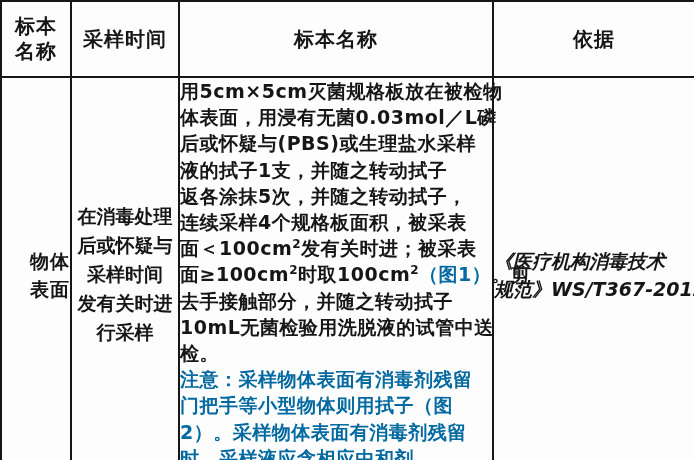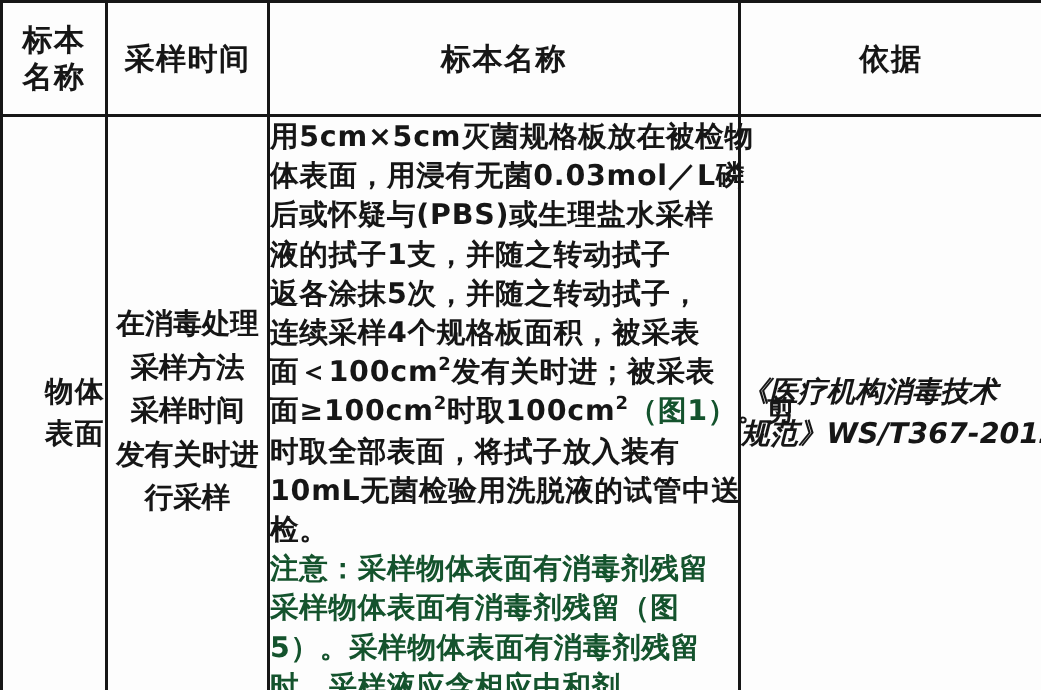--- a/index.html
+++ b/index.html
@@ -59,21 +59,21 @@
     text-align: left;
     padding: 2px 2px 0 7px;
     line-height: 26.2px;
     letter-spacing: 0.5px;
   }
   .c-basis {
     line-height: 28px;
     font-style: italic;
   }
   .line { white-space: nowrap; }
-  .red { color: #14532d; }
+  .red { color: #0369a1; }
   sup {
     font-size: 12px;
     line-height: 0;
     vertical-align: super;
   }
 </style>
 </head>
 <body>
 
 <div class="page">
@@ -93,40 +93,40 @@
       </tr>
     </thead>
     <tbody>
       <tr>
         <td class="c-specimen">
             <div class="line">物体</div>
             <div class="line">表面</div>
           </td>
         <td class="c-time">
             <div class="line">在消毒处理</div>
-            <div class="line">采样方法</div>
+            <div class="line">后或怀疑与</div>
             <div class="line">采样时间</div>
             <div class="line">发有关时进</div>
             <div class="line">行采样</div>
           </td>
         <td class="c-method">
             <div class="line"><span>用5cm×5cm灭菌规格板放在被检物</span></div>
             <div class="line"><span>体表面，用浸有无菌0.03mol／L磷</span></div>
             <div class="line"><span>后或怀疑与(PBS)或生理盐水采样</span></div>
             <div class="line"><span>液的拭子1支，并随之转动拭子</span></div>
             <div class="line"><span>返各涂抹5次，并随之转动拭子，</span></div>
             <div class="line"><span>连续采样4个规格板面积，被采表</span></div>
             <div class="line"><span>面＜100cm</span><sup>2</sup><span>发有关时进；被采表</span></div>
             <div class="line"><span>面≥100cm</span><sup>2</sup><span>时取100cm</span><sup>2</sup><span class="red">（图1）</span><span>。剪</span></div>
-            <div class="line"><span>时取全部表面，将拭子放入装有</span></div>
+            <div class="line"><span>去手接触部分，并随之转动拭子</span></div>
             <div class="line"><span>10mL无菌检验用洗脱液的试管中送</span></div>
             <div class="line"><span>检。</span></div>
             <div class="line"><span class="red">注意：采样物体表面有消毒剂残留</span></div>
-            <div class="line"><span class="red">采样物体表面有消毒剂残留（图</span></div>
-            <div class="line"><span class="red">5）。采样物体表面有消毒剂残留</span></div>
+            <div class="line"><span class="red">门把手等小型物体则用拭子（图</span></div>
+            <div class="line"><span class="red">2）。采样物体表面有消毒剂残留</span></div>
             <div class="line"><span class="red">时，采样液应含相应中和剂。</span></div>
           </td>
         <td class="c-basis">
             <div class="line">《医疗机构消毒技术</div>
             <div class="line">规范》WS/T367-2012</div>
           </td>
       </tr>
     </tbody>
   </table>
 </div>

